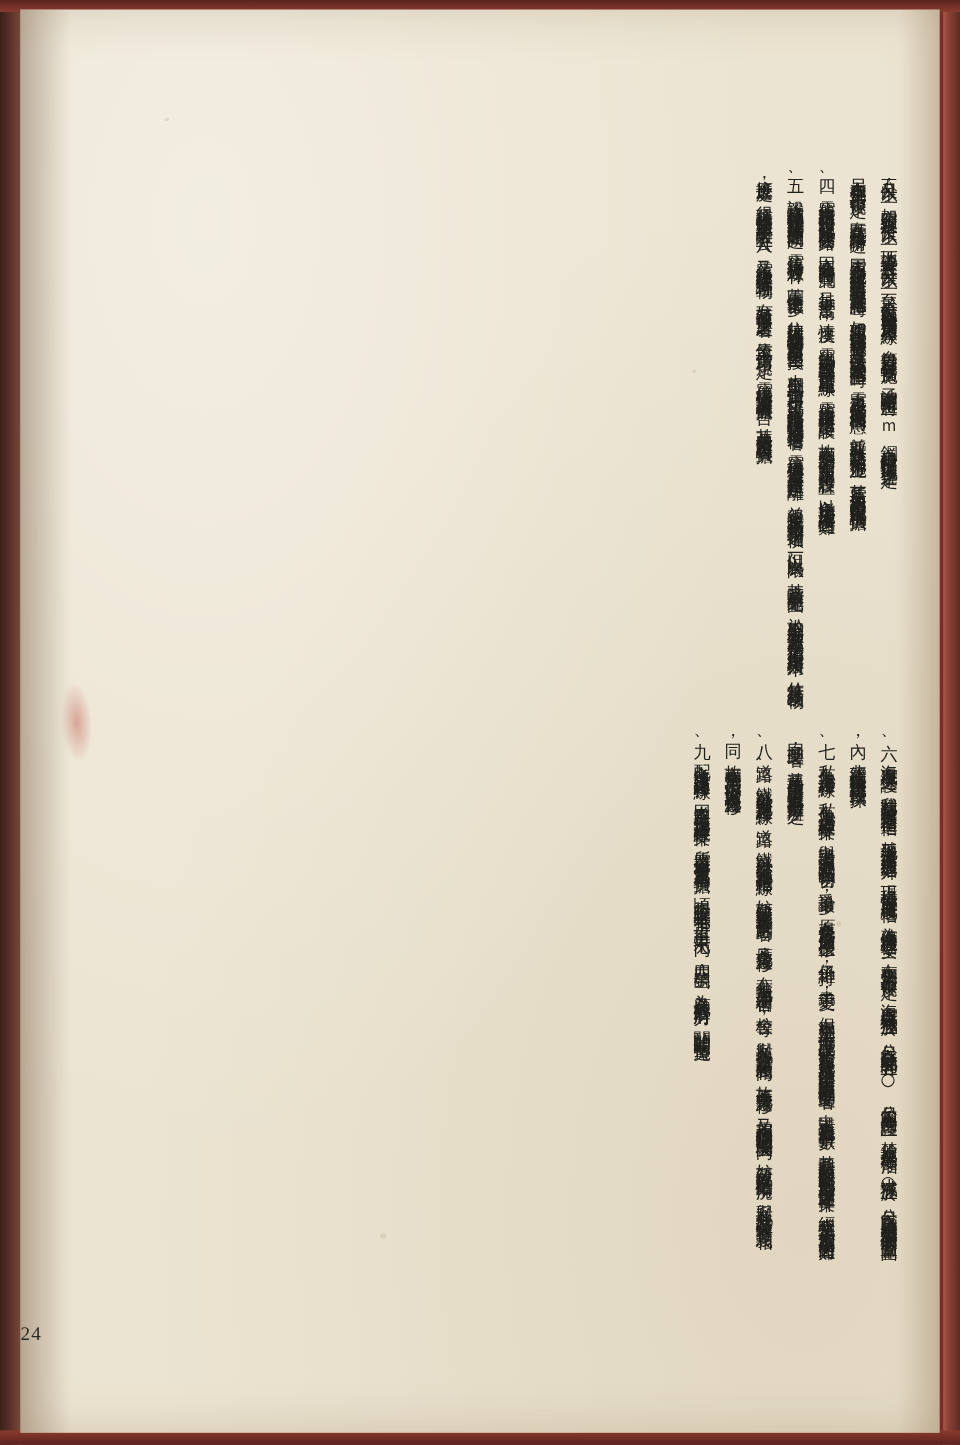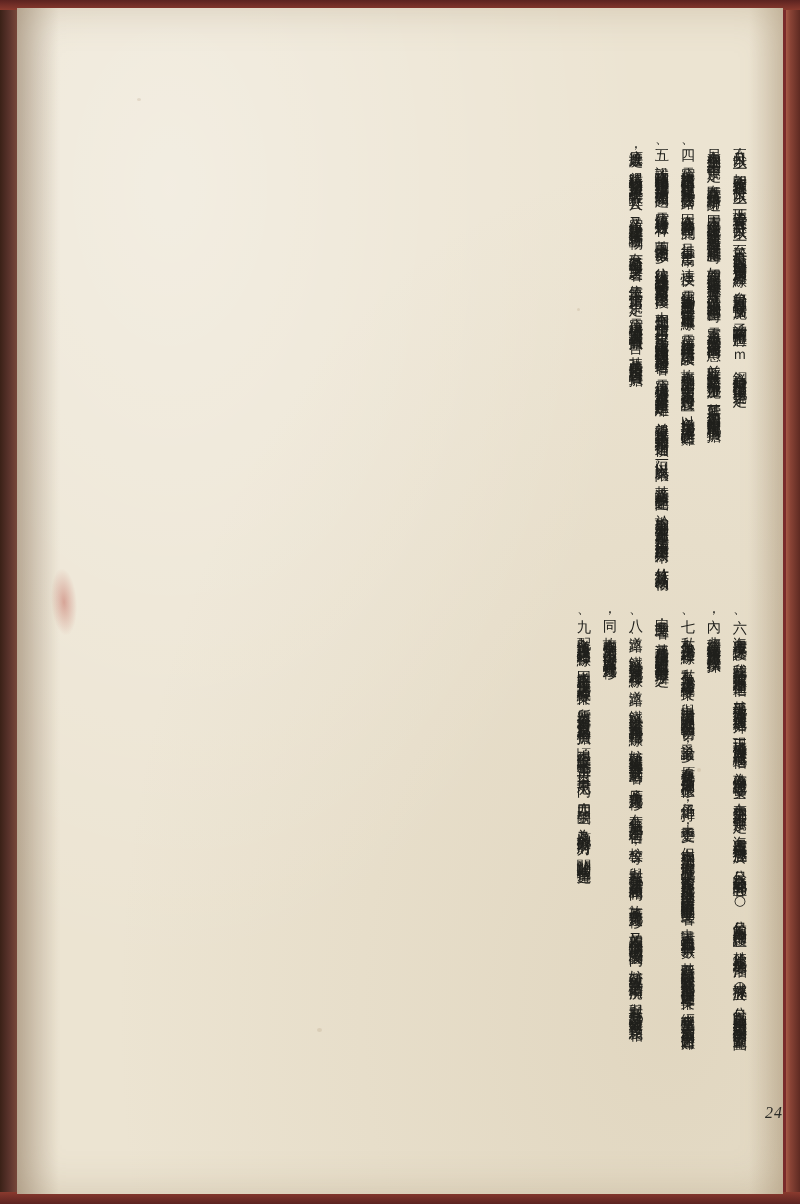--- a/index.html
+++ b/index.html
@@ -128,26 +128,25 @@
     white-space: pre-wrap;
     text-align: left;
   }
 
   
   #page-number {
     position: absolute;
     left: 0;
     right: 0;
     bottom: 72px;
-    text-align: right;
+    text-align: left;
     font-family: "Liberation Serif", serif;
     font-size: 16px;
     color: #2a2a26;
     letter-spacing: 1px;
-    font-style: italic;
   }
 
   
   .speckle {
     position: absolute;
     border-radius: 50%;
     background: rgba(150,120,80,0.16);
     pointer-events: none;
   }
 </style>

